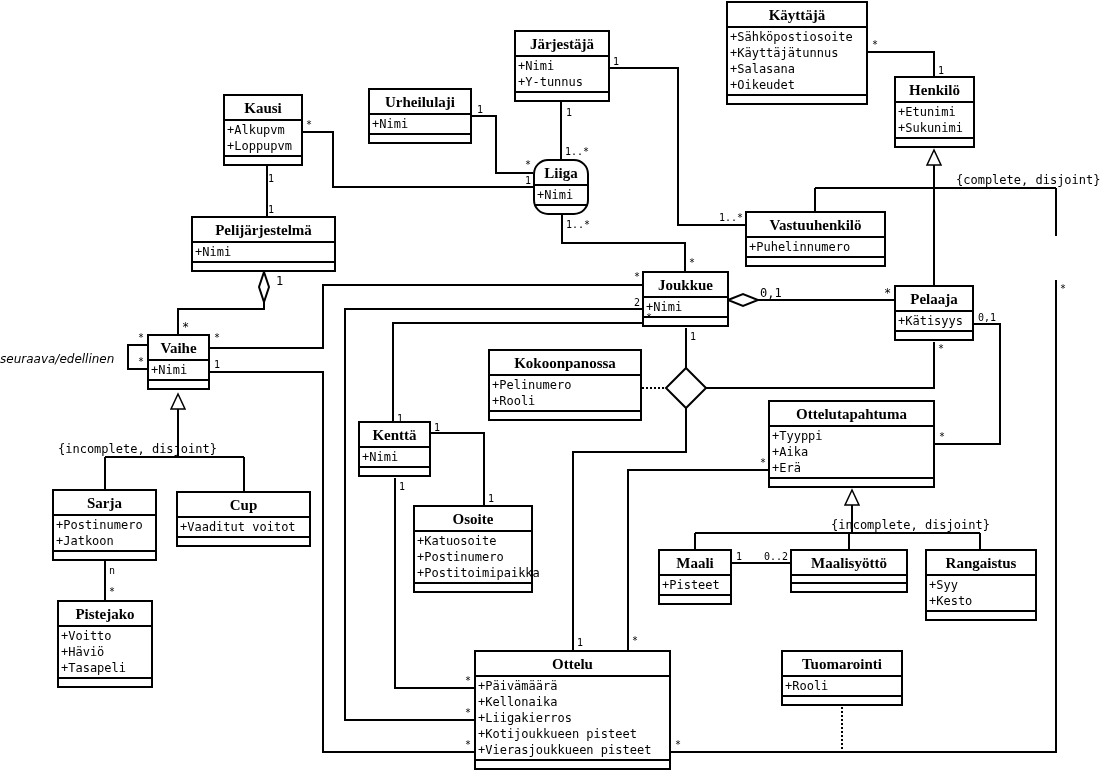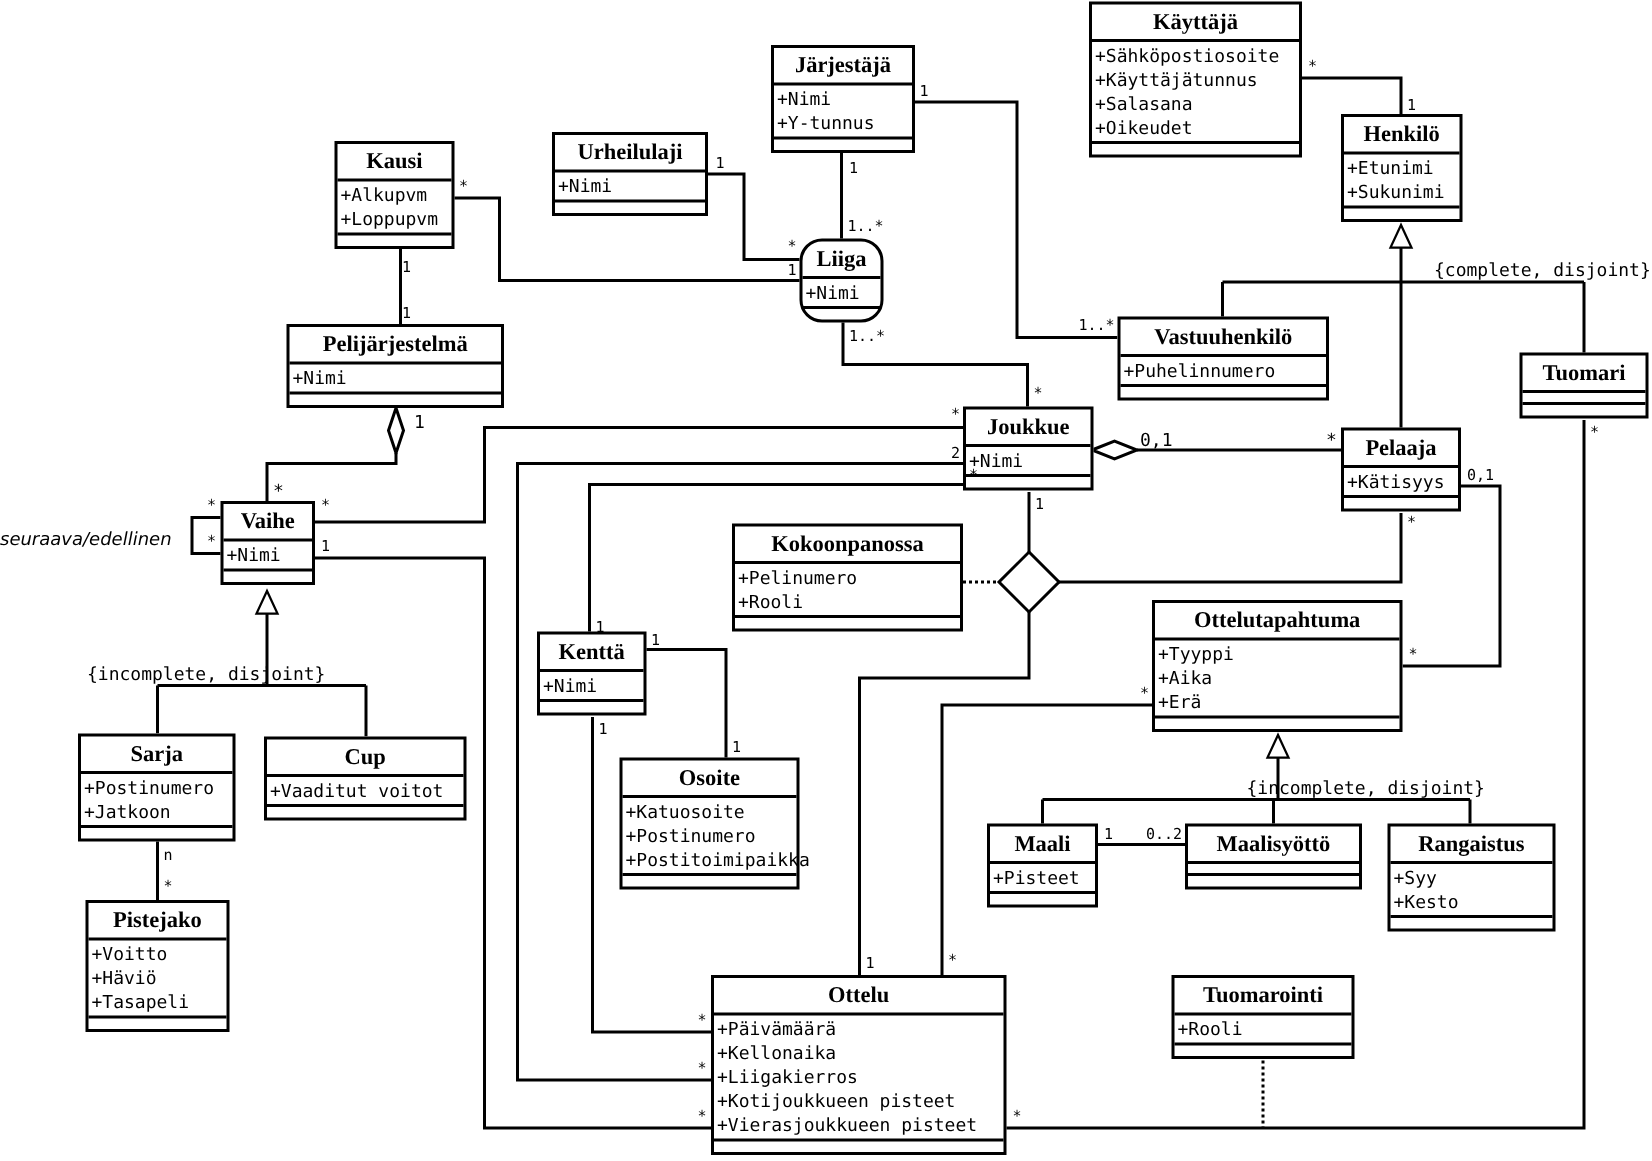--- a/index.html
+++ b/index.html
@@ -160,25 +160,20 @@
   </div>
 
   <div class="cls" style="left:745px;top:211px;width:141px;">
     <div class="name">Vastuuhenkilö</div>
     <div class="attrs">
       <div>+Puhelinnumero</div>
     </div>
     <div class="ops"></div>
   </div>
 
-  <div class="cls" style="left:1013px;top:235px;width:86px;">
-    <div class="name">Tuomari</div>
-    <div class="attrs" style="min-height:6px;padding:0;"></div>
-    <div class="ops"></div>
-  </div>
 
   <div class="cls" style="left:191px;top:216px;width:145px;">
     <div class="name">Pelijärjestelmä</div>
     <div class="attrs">
       <div>+Nimi</div>
     </div>
     <div class="ops"></div>
   </div>
 
   <div class="cls" style="left:642px;top:271px;width:87px;">

